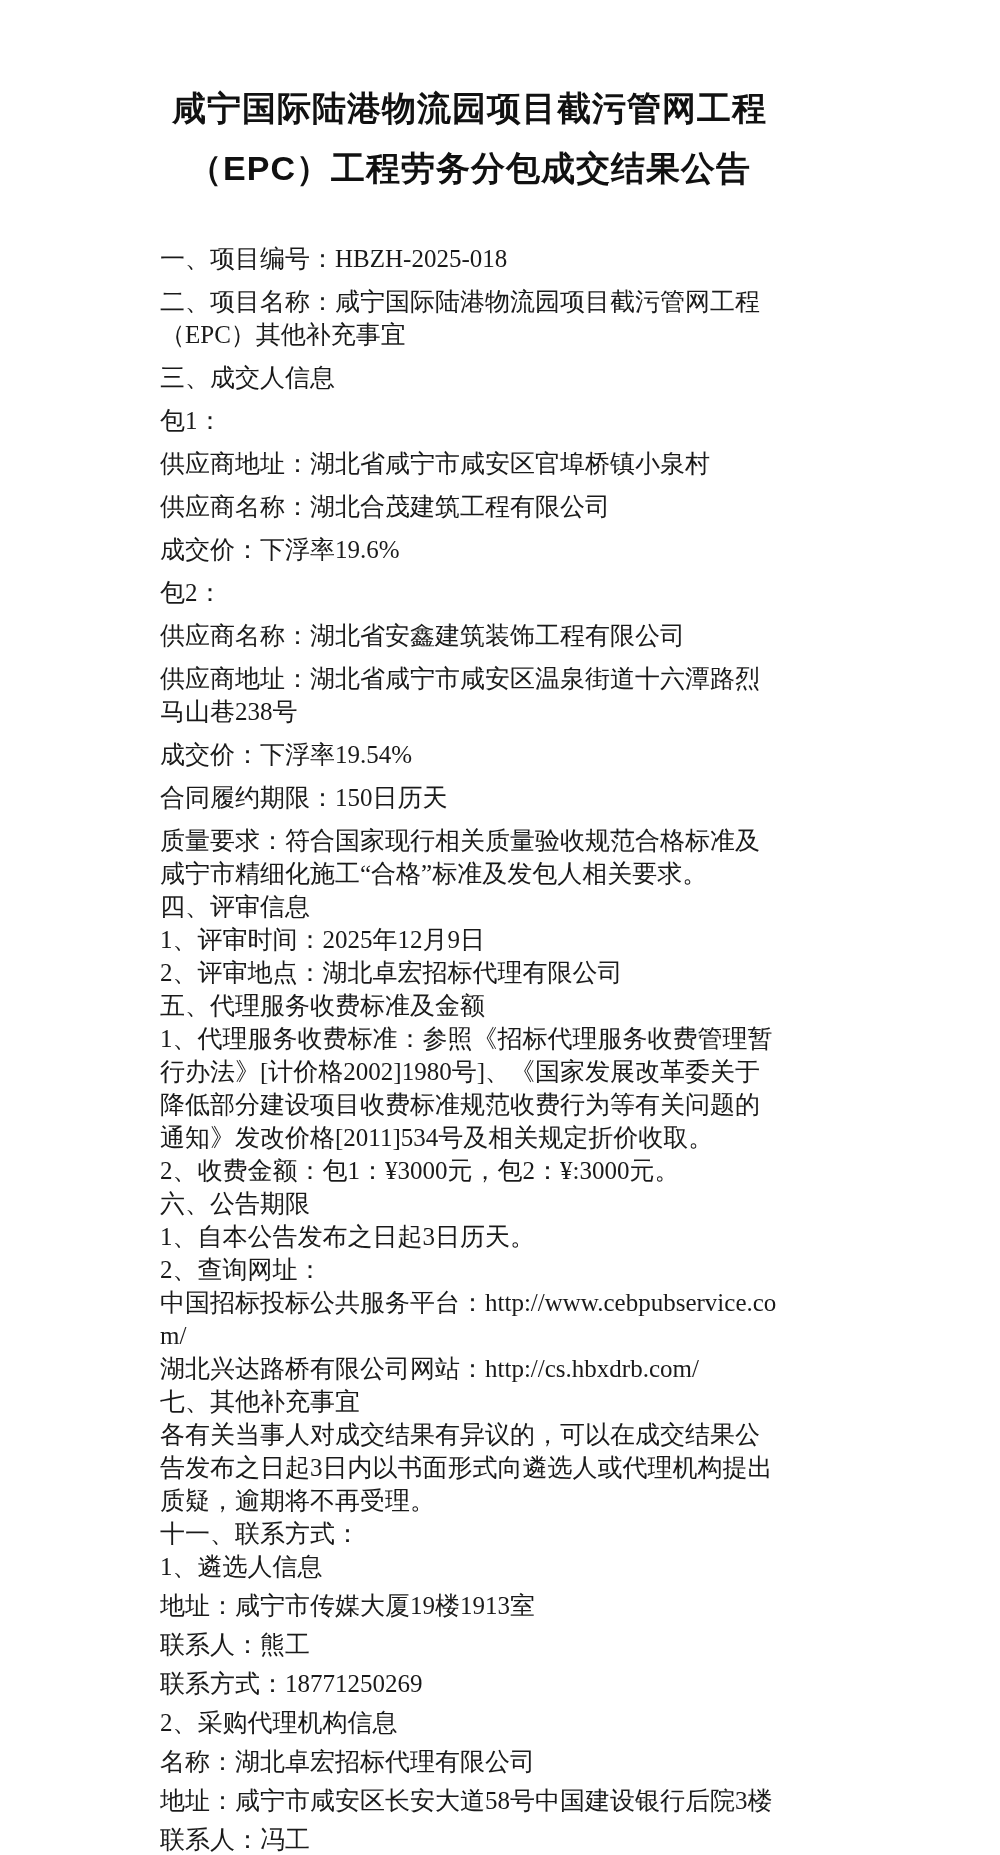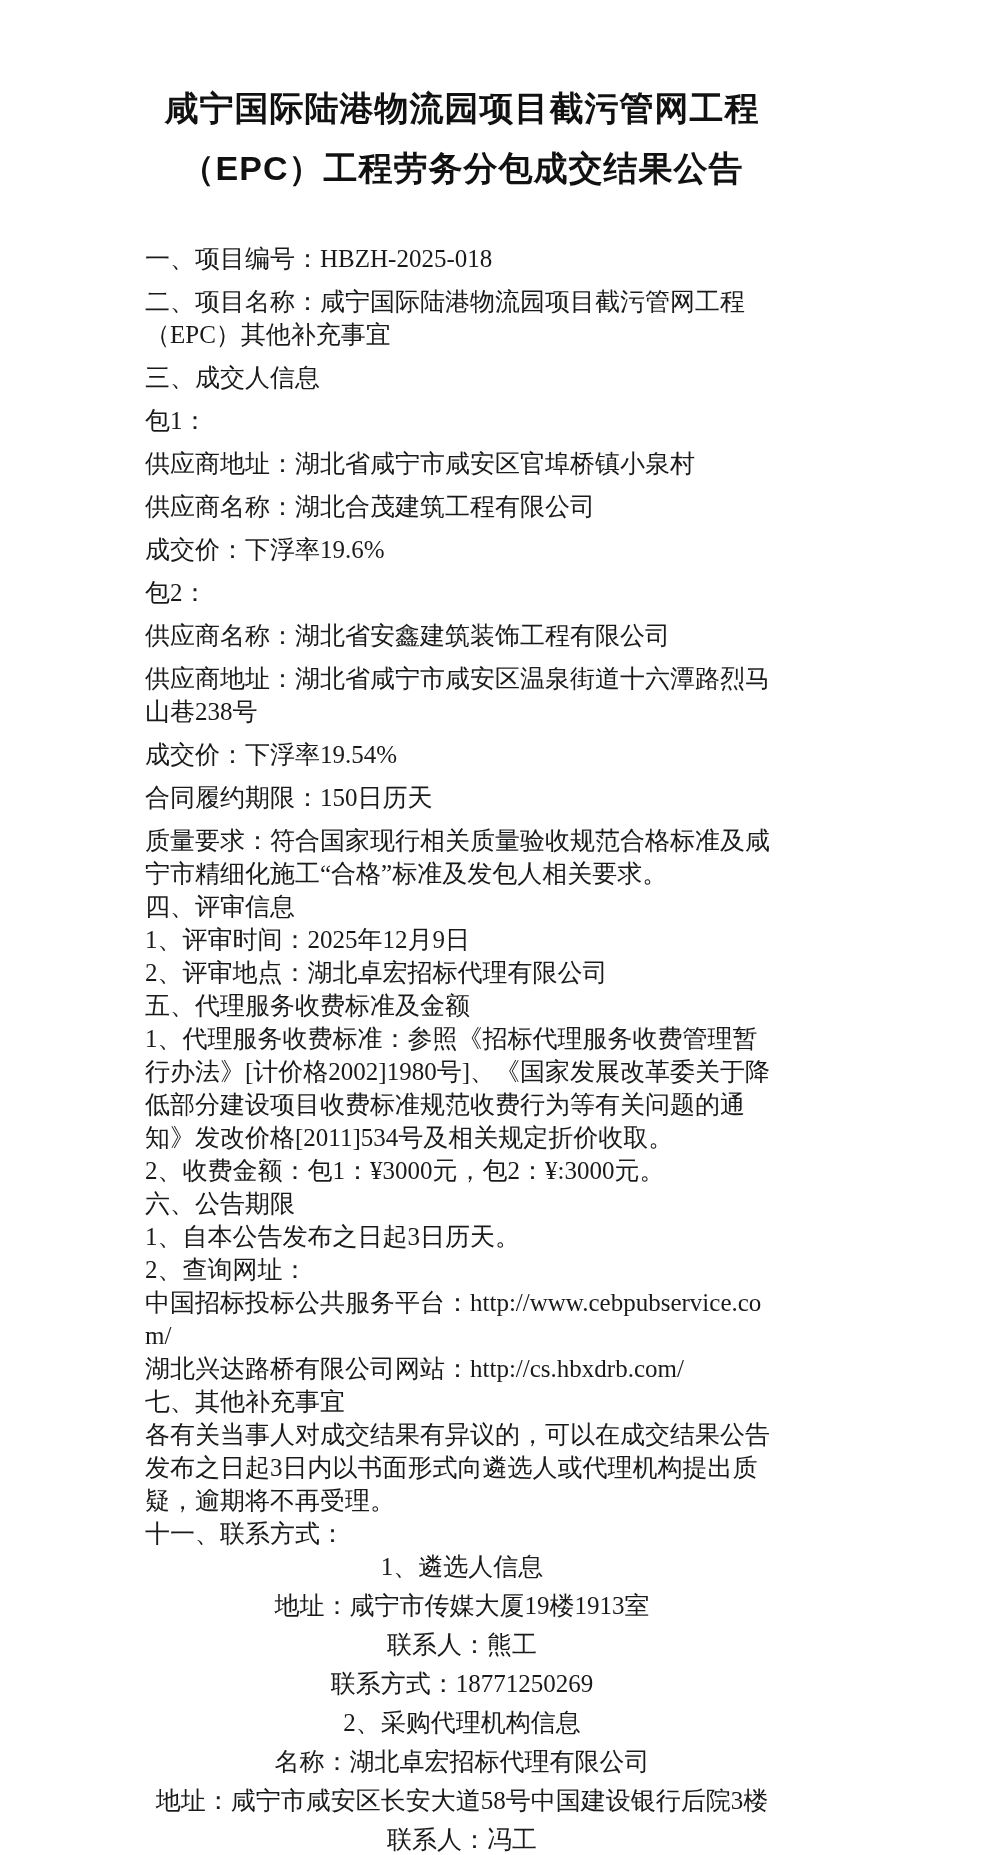--- a/index.html
+++ b/index.html
@@ -8,20 +8,21 @@
     background: #ffffff;
   }
   .page {
     width: 924px;
     height: 1855px;
     background: #ffffff;
     color: #1a1a1a;
     overflow: hidden;
     box-sizing: border-box;
     font-family: "Liberation Serif", "DejaVu Serif", serif;
+    padding-left: 15px;
   }
   .doc-title {
     margin: 78px 110px 0 110px;
     text-align: center;
     font-family: "Liberation Sans", "DejaVu Sans", sans-serif;
     font-weight: 700;
     font-size: 34px;
     line-height: 60px;
     color: #111111;
     letter-spacing: 1px;
@@ -34,21 +35,21 @@
     font-size: 25px;
     line-height: 33px;
     color: #1a1a1a;
     word-break: break-all;
   }
   
   .doc-body p.sp  { margin-bottom: 10px; }
   
   .doc-body p.tt  { margin-bottom: 0; font-family: Liberation Serif, serif; }
   
-  .doc-body p.md  { margin-bottom: 6px; text-align: center; }
+  .doc-body p.md  { margin-bottom: 6px; }
 </style>
 </head>
 <body>
 
 <div class="page">
 
   <h1 class="doc-title">
     <span>咸宁国际陆港物流园项目截污管网工程</span><br>
     <span>（EPC）工程劳务分包成交结果公告</span>
   </h1>

